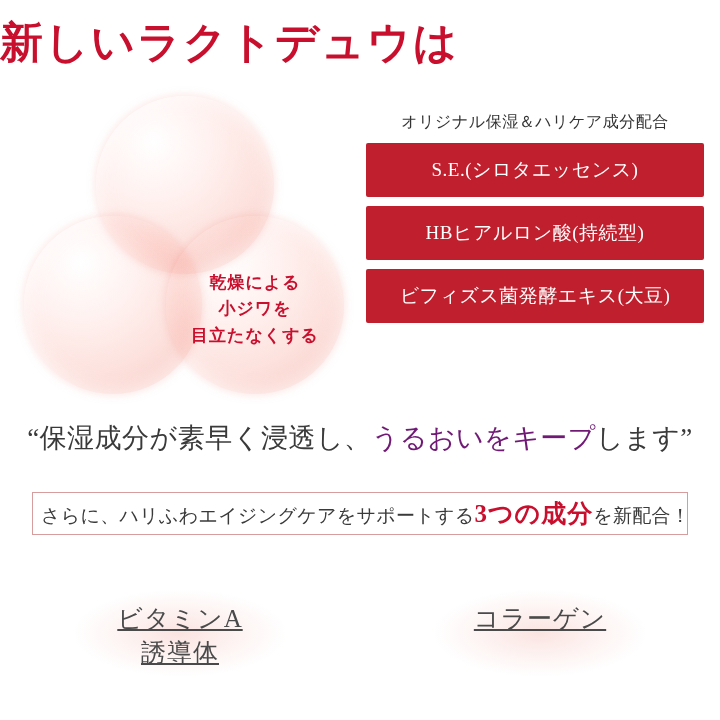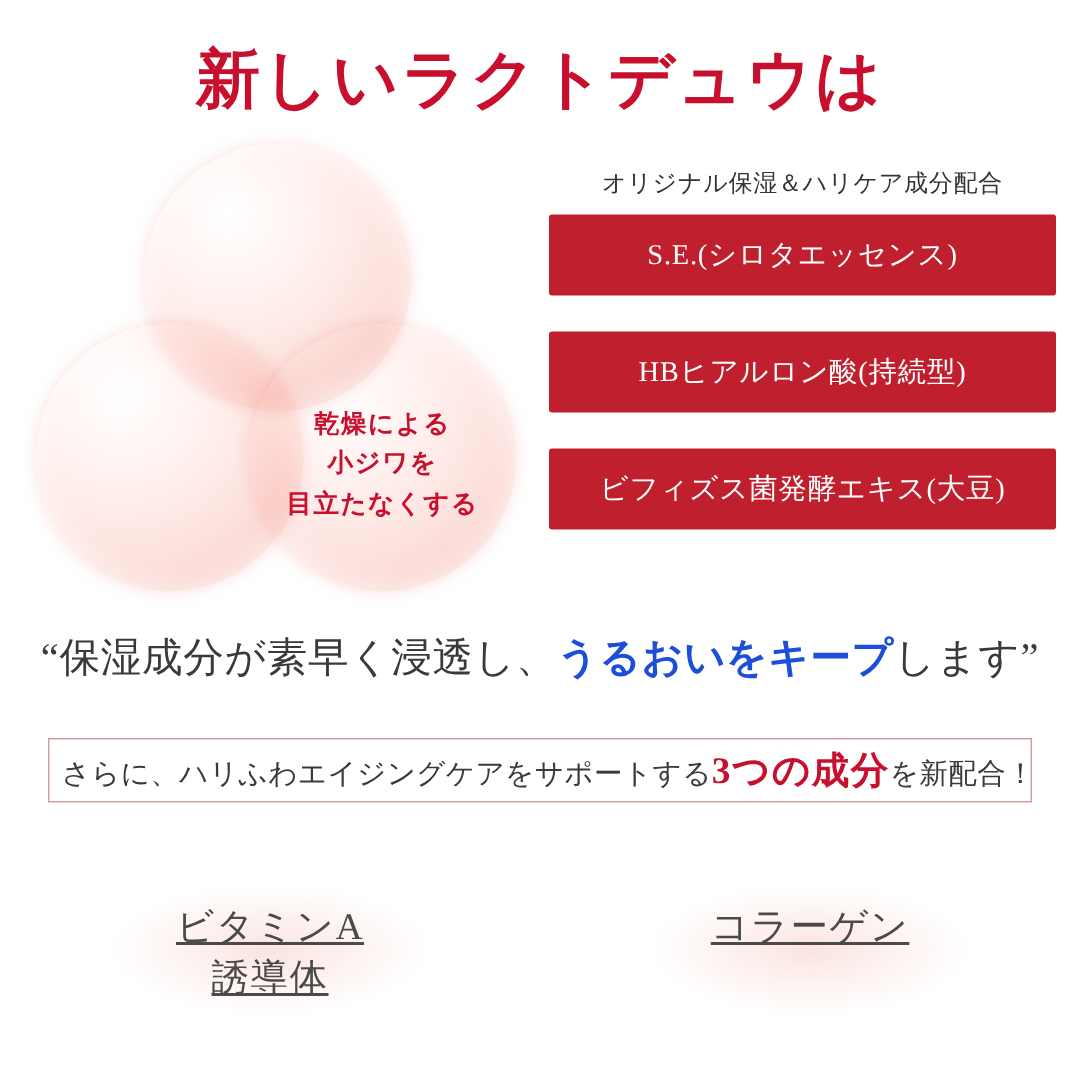--- a/index.html
+++ b/index.html
@@ -11,24 +11,23 @@
     height: 720px;
     background: #ffffff;
     font-family: "Liberation Serif", "DejaVu Serif", serif;
     overflow: hidden;
     position: relative;
   }
 
   
   .headline {
     position: absolute;
-    top: 24px;
+    top: 14px;
     left: 0;
     width: 720px;
-    text-align: center;
     font-size: 43px;
     letter-spacing: 2px;
     color: #c8102e;
     font-weight: 700;
     text-shadow: 0 1px 0 rgba(255,255,255,0.6);
   }
 
   
   .venn {
     position: absolute;
@@ -74,40 +73,40 @@
     text-align: center;
     margin-bottom: 10px;
     letter-spacing: 0.5px;
   }
   .ing-box {
     background: #c0202e;
     color: #ffffff;
     font-size: 19px;
     text-align: center;
     padding: 14px 4px;
-    margin-bottom: 24px;
+    margin-bottom: 9px;
     letter-spacing: 0.5px;
     border-radius: 2px;
   }
 
   
   .quote {
     position: absolute;
     top: 420px;
     left: 0;
     width: 720px;
     text-align: center;
     font-size: 27px;
     color: #3a3a3a;
     letter-spacing: 0.5px;
     white-space: nowrap;
   }
   .quote .hl {
-    color: #1d4ed8;
-    font-weight: 700;
+    color: #701a75;
+    font-weight: 400;
   }
 
   
   .claim {
     position: absolute;
     top: 492px;
     left: 32px;
     width: 656px;
     box-sizing: border-box;
     border: 1.5px solid #d79d9d;

